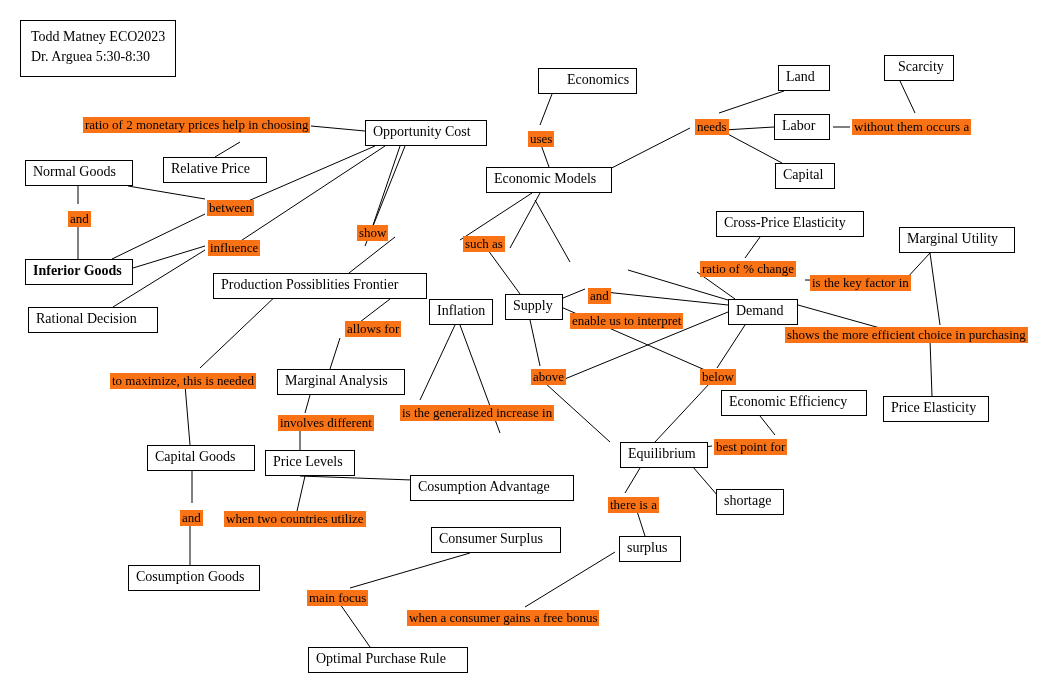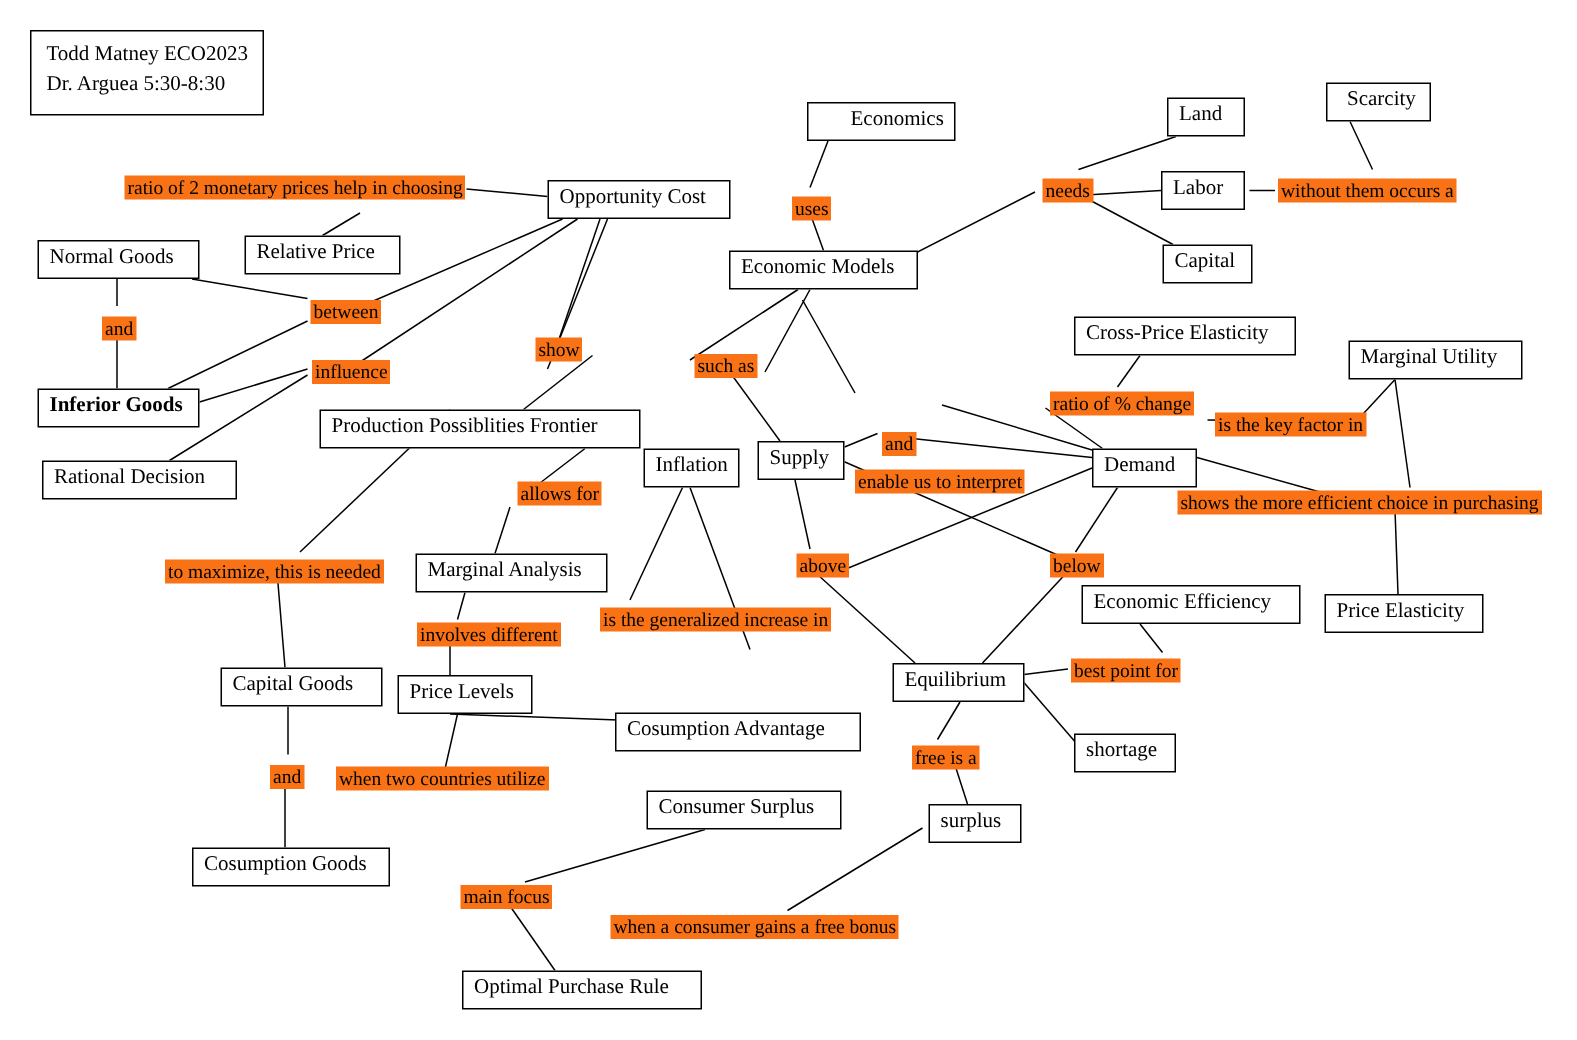--- a/index.html
+++ b/index.html
@@ -142,21 +142,21 @@
       <div class="node" style="left: 899px; top: 227px; min-width: 116px; height: 26px;">Marginal Utility</div>
       <div class="node" style="left: 213px; top: 273px; min-width: 214px; height: 26px;">Production Possiblities Frontier</div>
       <div class="node" style="left: 429px; top: 299px; min-width: 62px; height: 26px;">Inflation</div>
       <div class="node" style="left: 505px; top: 294px; min-width: 58px; height: 26px;">Supply</div>
       <div class="node" style="left: 728px; top: 299px; min-width: 70px; height: 26px;">Demand</div>
       <div class="node" style="left: 277px; top: 369px; min-width: 128px; height: 26px;">Marginal Analysis</div>
       <div class="node" style="left: 883px; top: 396px; min-width: 106px; height: 26px;">Price Elasticity</div>
       <div class="node" style="left: 721px; top: 390px; min-width: 146px; height: 26px;">Economic Efficiency</div>
       <div class="node" style="left: 147px; top: 445px; min-width: 108px; height: 26px;">Capital Goods</div>
       <div class="node" style="left: 265px; top: 450px; min-width: 90px; height: 26px;">Price Levels</div>
-      <div class="node" style="left: 595px; top: 442px; min-width: 88px; height: 26px;">Equilibrium</div>
+      <div class="node" style="left: 620px; top: 442px; min-width: 88px; height: 26px;">Equilibrium</div>
       <div class="node" style="left: 410px; top: 475px; min-width: 164px; height: 26px;">Cosumption Advantage</div>
       <div class="node" style="left: 716px; top: 489px; min-width: 68px; height: 26px;">shortage</div>
       <div class="node" style="left: 431px; top: 527px; min-width: 130px; height: 26px;">Consumer Surplus</div>
       <div class="node" style="left: 619px; top: 536px; min-width: 62px; height: 26px;">surplus</div>
       <div class="node" style="left: 128px; top: 565px; min-width: 132px; height: 26px;">Cosumption Goods</div>
       <div class="node" style="left: 308px; top: 647px; min-width: 160px; height: 26px;">Optimal Purchase Rule</div>
     </div>
   <div id="label-layer">
       <div class="label" style="left: 83px; top: 117px;">ratio of 2 monetary prices help in choosing</div>
       <div class="label" style="left: 528px; top: 131px;">uses</div>
@@ -174,18 +174,18 @@
       <div class="label" style="left: 785px; top: 327px;">shows the more efficient choice in purchasing</div>
       <div class="label" style="left: 345px; top: 321px;">allows for</div>
       <div class="label" style="left: 531px; top: 369px;">above</div>
       <div class="label" style="left: 700px; top: 369px;">below</div>
       <div class="label" style="left: 110px; top: 373px;">to maximize, this is needed</div>
       <div class="label" style="left: 400px; top: 405px;">is the generalized increase in</div>
       <div class="label" style="left: 278px; top: 415px;">involves different</div>
       <div class="label" style="left: 714px; top: 439px;">best point for</div>
       <div class="label" style="left: 180px; top: 510px;">and</div>
       <div class="label" style="left: 224px; top: 511px;">when two countries utilize</div>
-      <div class="label" style="left: 608px; top: 497px;">free is a</div>
+      <div class="label" style="left: 608px; top: 497px;">there is a</div>
       <div class="label" style="left: 307px; top: 590px;">main focus</div>
       <div class="label" style="left: 407px; top: 610px;">when a consumer gains a free bonus</div>
     </div>
 
 </div>
 
 </body></html>

